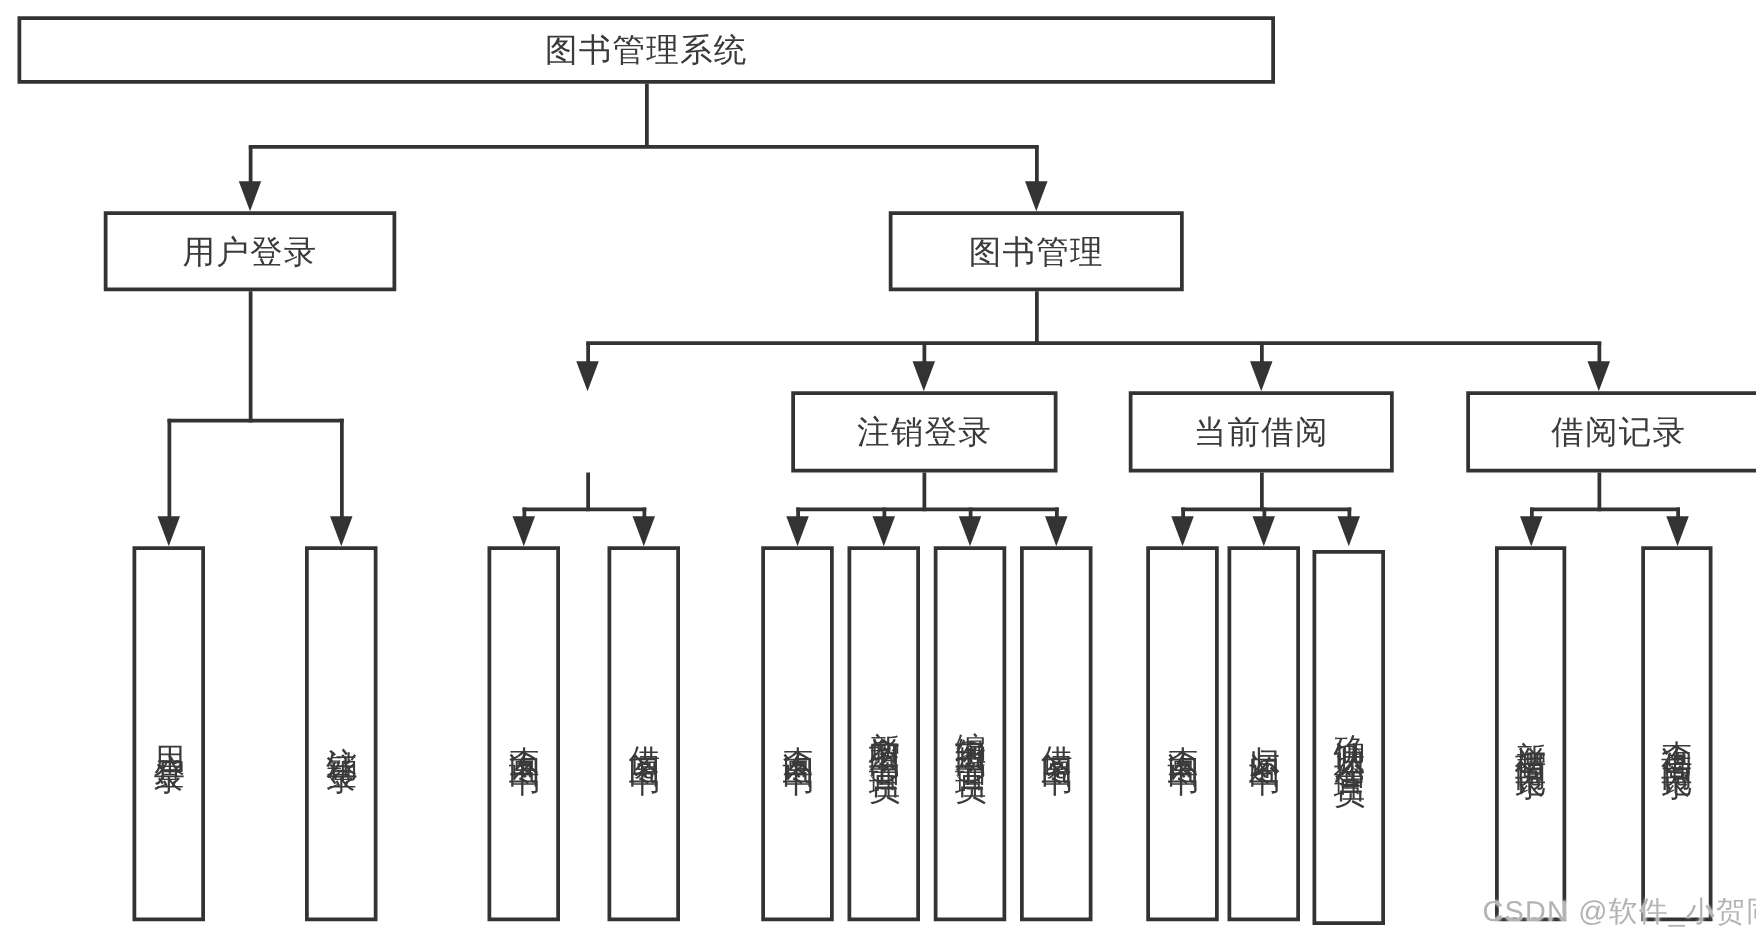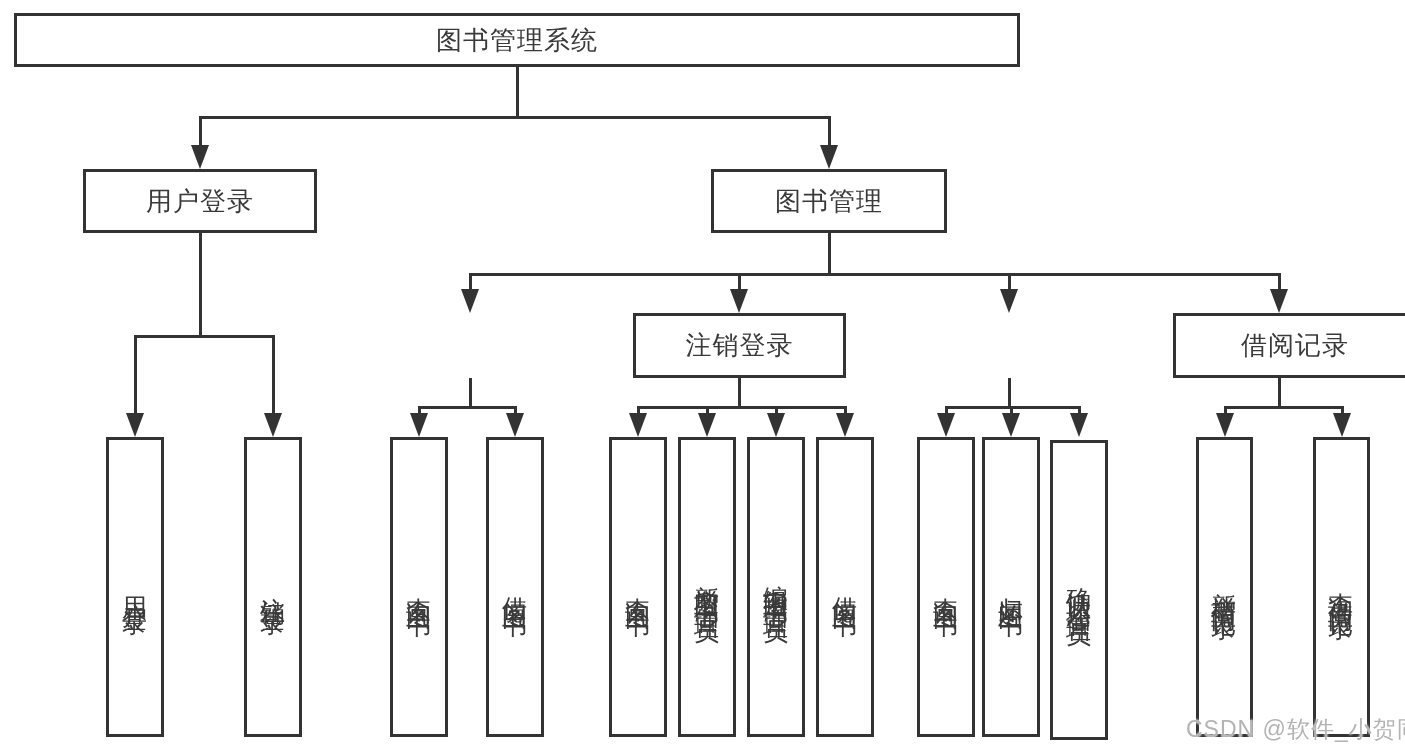--- a/index.html
+++ b/index.html
@@ -86,20 +86,21 @@
   <div class="vline" style="left:469px; top:274px; height:20px;"></div>
   <div class="arrowhead" style="left:461px; top:289px;"></div>
   <div class="vline" style="left:738px; top:274px; height:20px;"></div>
   <div class="arrowhead" style="left:730px; top:289px;"></div>
   <div class="vline" style="left:1008px; top:274px; height:20px;"></div>
   <div class="arrowhead" style="left:1000px; top:289px;"></div>
   <div class="vline" style="left:1278px; top:274px; height:20px;"></div>
   <div class="arrowhead" style="left:1270px; top:289px;"></div>
 
   <div class="node h" style="left:633px; top:313px; width:213px; height:65px;">注销登录</div>
+  <div class="node h" style="left:903px; top:313px; width:212px; height:65px;">当前借阅</div>
   <div class="node h" style="left:1173px; top:313px; width:244px; height:65px;">借阅记录</div>
 
   <div class="vline" style="left:469px; top:378px; height:31px;"></div>
   <div class="hline" style="left:418px; top:406px; width:99px;"></div>
   <div class="vline" style="left:418px; top:406px; height:12px;"></div>
   <div class="arrowhead" style="left:410px; top:413px;"></div>
   <div class="vline" style="left:514px; top:406px; height:12px;"></div>
   <div class="arrowhead" style="left:506px; top:413px;"></div>
 
   <div class="vline" style="left:738px; top:378px; height:31px;"></div>

